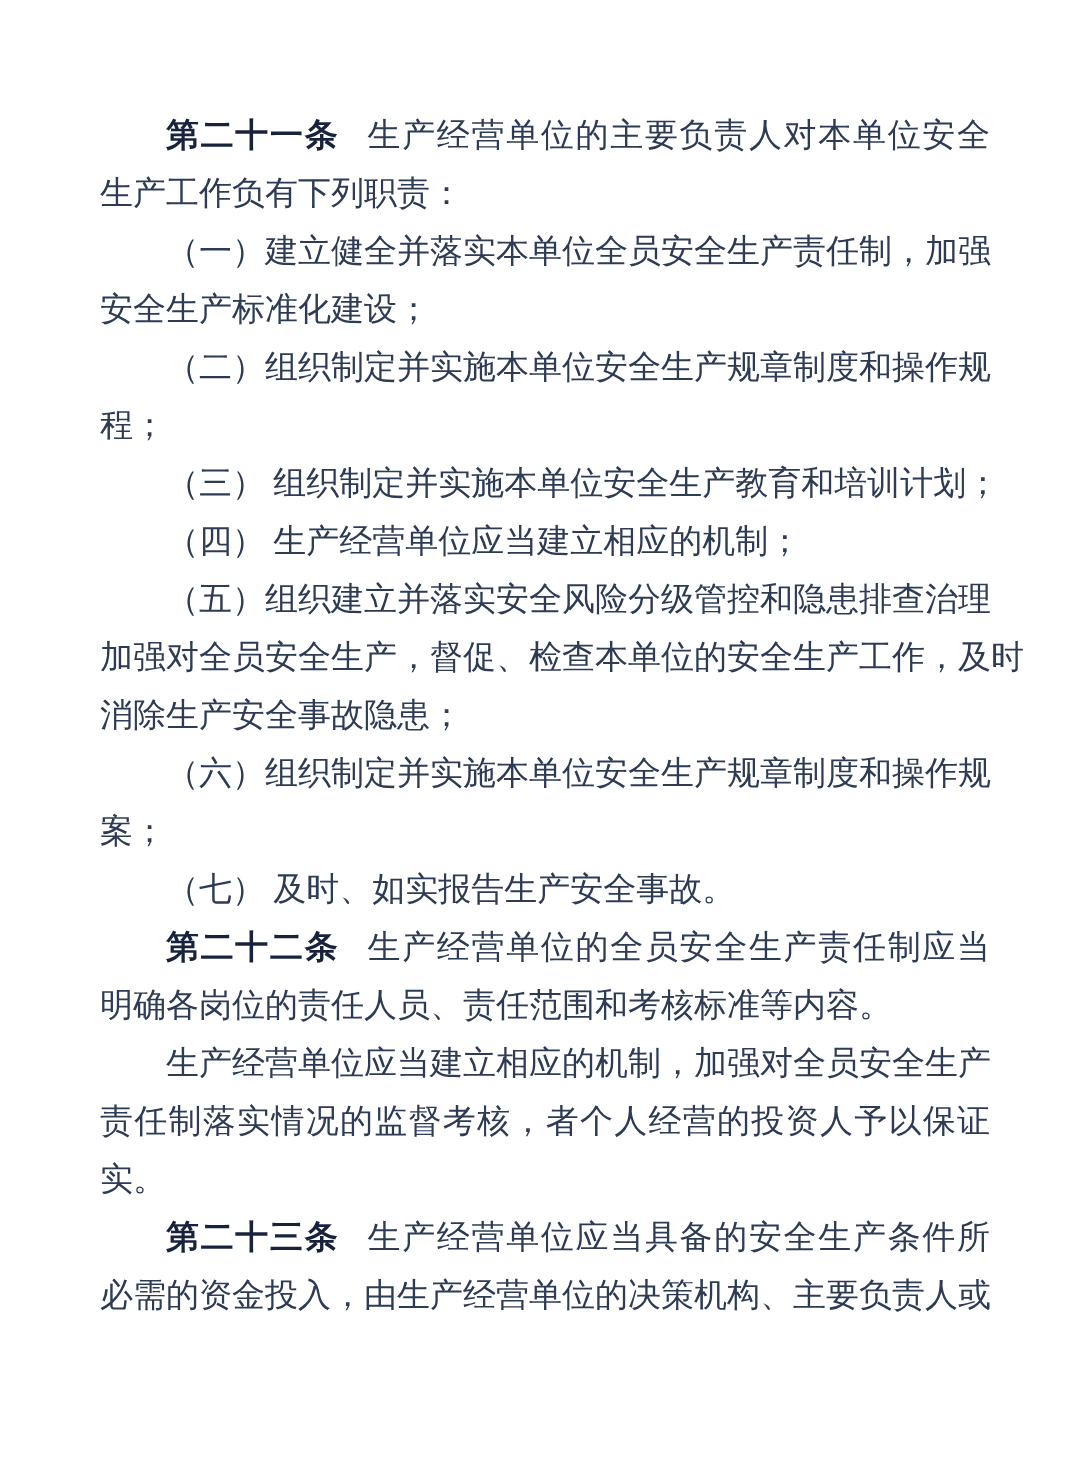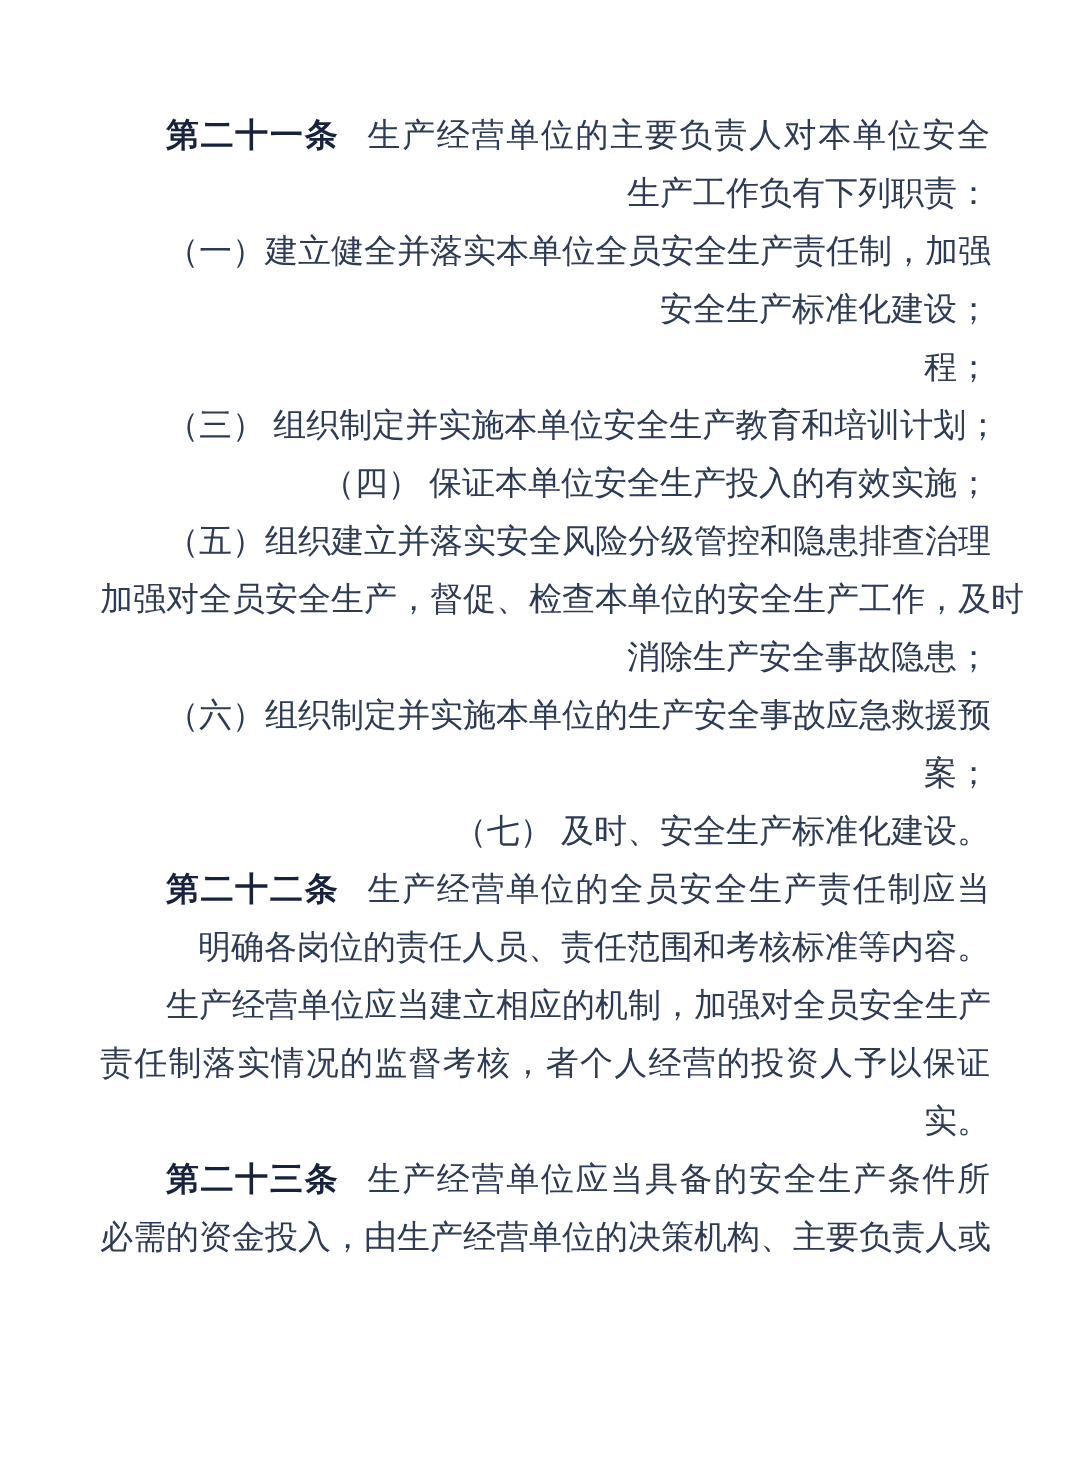--- a/index.html
+++ b/index.html
@@ -19,21 +19,21 @@
     left: 100px;
     top: 106px;
     width: 890px;
   }
   .ln {
     font-family: "Liberation Serif", "DejaVu Serif", serif;
     font-size: 33px;
     line-height: 58px;
     color: #2d3b55;
     white-space: nowrap;
-    text-align: right;
+    text-align: left;
   }
   .jst {
     text-align: justify;
     text-justify: inter-ideograph;
     text-align-last: justify;
   }
   .ind {
     padding-left: 66px;
   }
   .art {
@@ -48,34 +48,35 @@
 
 <div class="page">
   <div class="textblock">
 
     <div class="ln ind jst"><span class="art">第二十一条</span><span>生产经营单位的主要负责人对本单位安全</span></div>
     <div class="ln">生产工作负有下列职责：</div>
 
     <div class="ln ind jst">（一）建立健全并落实本单位全员安全生产责任制，加强</div>
     <div class="ln">安全生产标准化建设；</div>
 
+    <div class="ln ind jst">（二）组织制定并实施本单位安全生产规章制度和操作规</div>
     <div class="ln">程；</div>
 
     <div class="ln ind">（三） 组织制定并实施本单位安全生产教育和培训计划；</div>
 
-    <div class="ln ind">（四） 保证本单位安全生产投入的有效实施；</div>
+    <div class="ln ind">（四） 生产经营单位应当建立相应的机制；</div>
 
     <div class="ln ind jst">（五）组织建立并落实安全风险分级管控和隐患排查治理</div>
     <div class="ln jst">加强对全员安全生产，督促、检查本单位的安全生产工作，及时</div>
     <div class="ln">消除生产安全事故隐患；</div>
 
-    <div class="ln ind jst">（六）组织制定并实施本单位的生产安全事故应急救援预</div>
+    <div class="ln ind jst">（六）组织制定并实施本单位安全生产规章制度和操作规</div>
     <div class="ln">案；</div>
 
-    <div class="ln ind">（七） 及时、安全生产标准化建设。</div>
+    <div class="ln ind">（七） 及时、如实报告生产安全事故。</div>
 
     <div class="ln ind jst"><span class="art">第二十二条</span><span>生产经营单位的全员安全生产责任制应当</span></div>
     <div class="ln">明确各岗位的责任人员、责任范围和考核标准等内容。</div>
 
     <div class="ln ind jst">生产经营单位应当建立相应的机制，加强对全员安全生产</div>
     <div class="ln jst">责任制落实情况的监督考核，者个人经营的投资人予以保证</div>
     <div class="ln">实。</div>
 
     <div class="ln ind jst"><span class="art">第二十三条</span><span>生产经营单位应当具备的安全生产条件所</span></div>
     <div class="ln jst">必需的资金投入，由生产经营单位的决策机构、主要负责人或</div>

